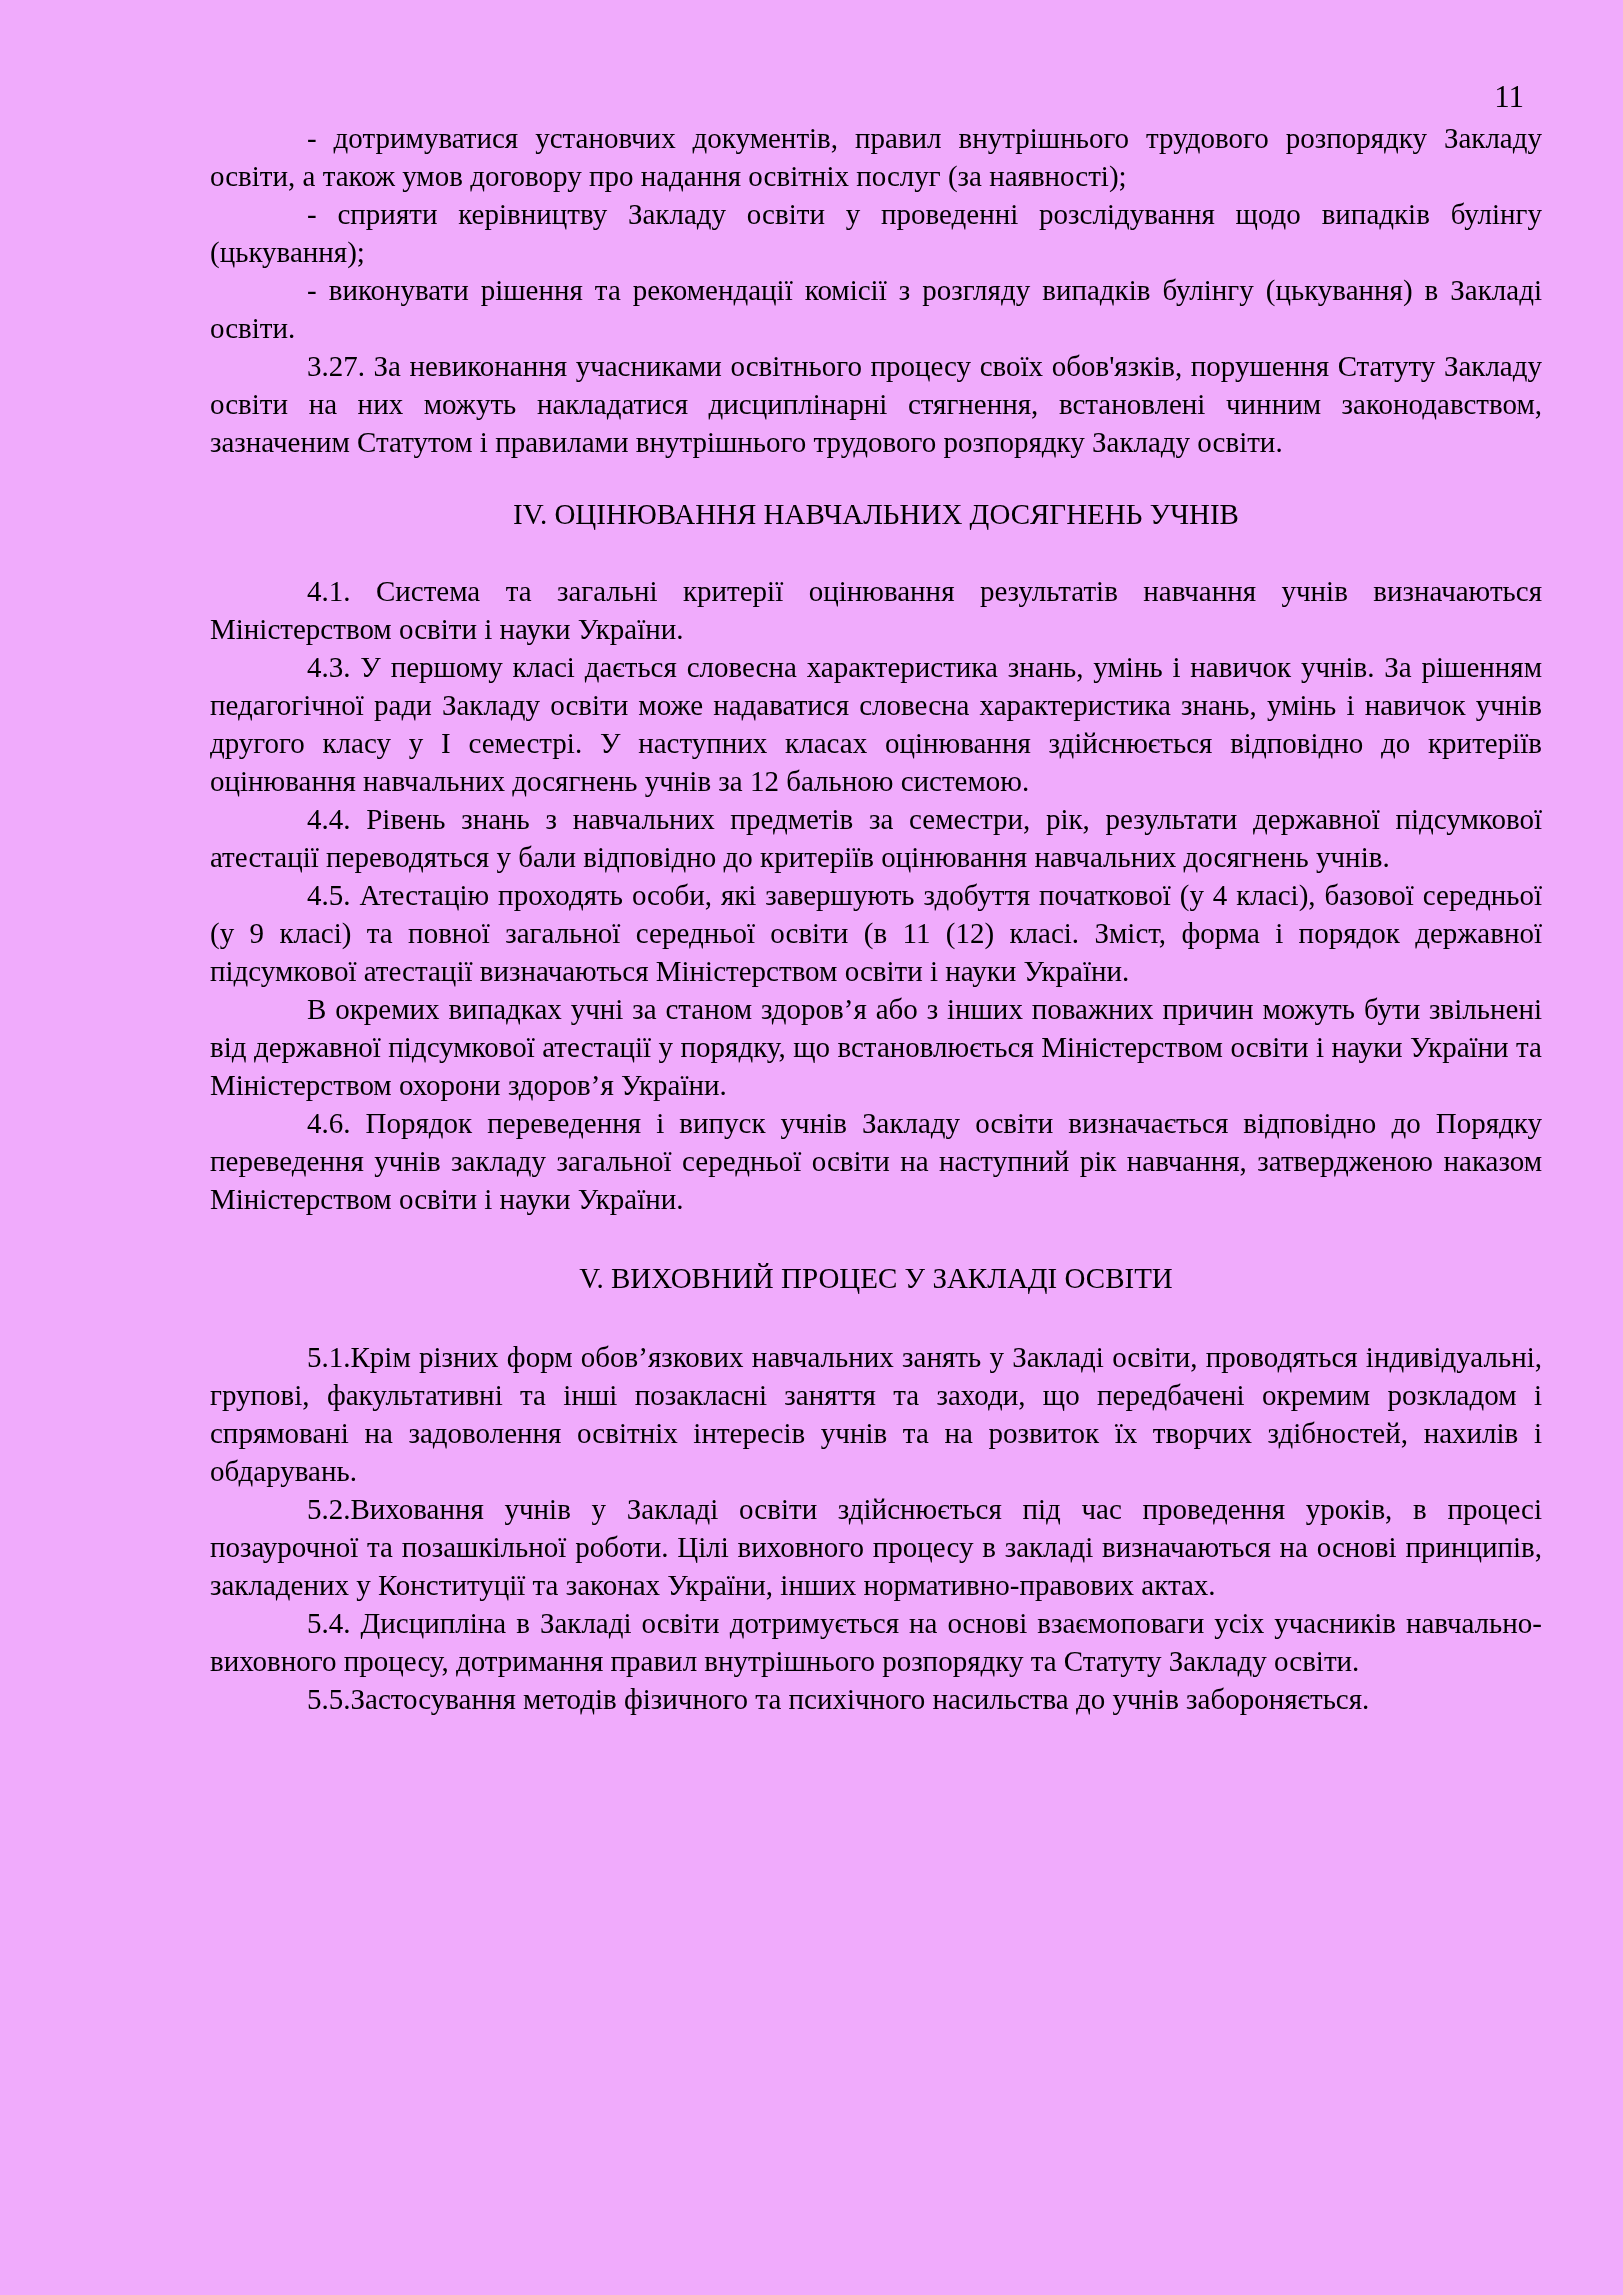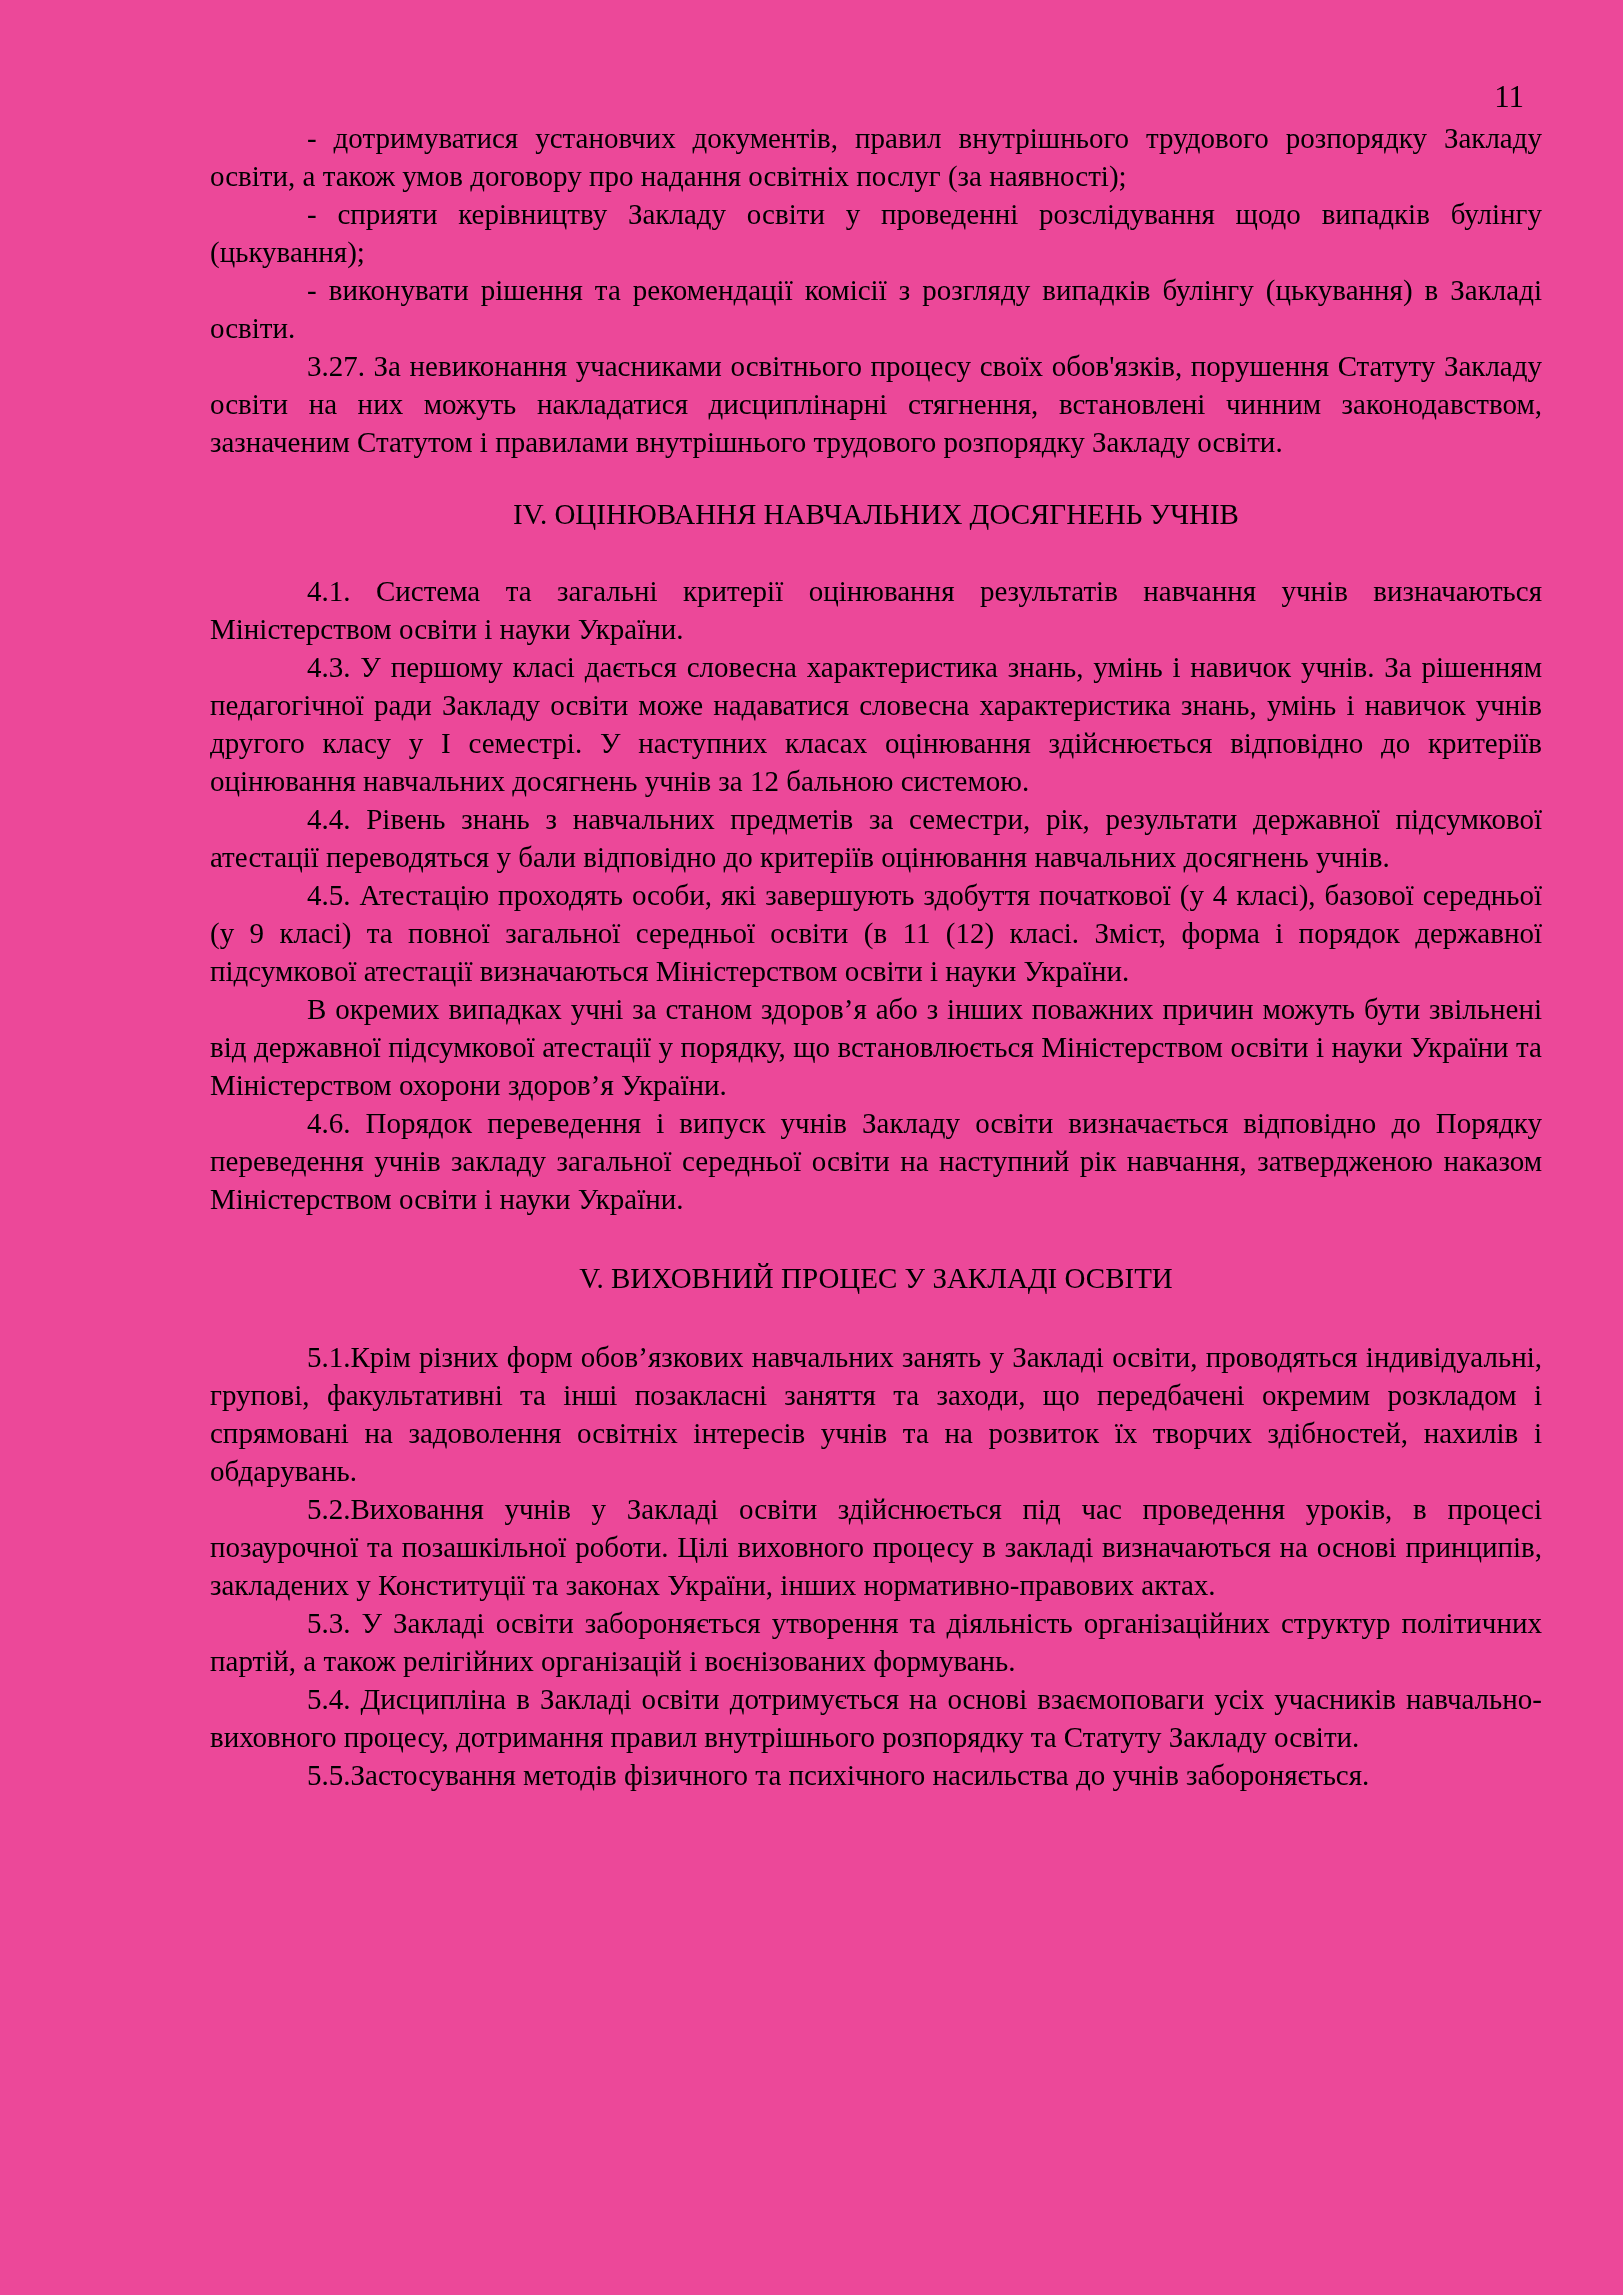--- a/index.html
+++ b/index.html
@@ -1,19 +1,19 @@
 <!DOCTYPE html>
 <html style="font-size:10.5px"><head>
   <meta charset="utf-8">
   <style>
     html, body { margin: 0; padding: 0; background: #ffffff; }
     body { width: 1623px; height: 2295px; position: relative; overflow: hidden; }
     .page {
       position: absolute; left: 0; top: 0; width: 1623px; height: 2295px;
-      background: #ec4899; color: #000000;
+      background: #f0abfc; color: #000000;
       font-family: "Liberation Serif", "DejaVu Serif", serif;
     }
     .page-number {
       position: absolute; top: 77px; right: 99px;
       font-size: 31px; line-height: 39px;
     }
     .content {
       position: absolute; left: 210px; top: 119px; width: 1332px;
       font-size: 29px; line-height: 38px;
     }
@@ -43,18 +43,17 @@
     <p>4.1. Система та загальні критерії оцінювання результатів навчання учнів визначаються Міністерством освіти і науки України.</p>
     <p>4.3. У першому класі дається словесна характеристика знань, умінь і навичок учнів. За рішенням педагогічної ради Закладу освіти може надаватися словесна характеристика знань, умінь і навичок учнів другого класу у I семестрі. У наступних класах оцінювання здійснюється відповідно до критеріїв оцінювання навчальних досягнень учнів за 12 бальною системою.</p>
     <p>4.4. Рівень знань з навчальних предметів за семестри, рік, результати державної підсумкової атестації переводяться у бали відповідно до критеріїв оцінювання навчальних досягнень учнів.</p>
     <p>4.5. Атестацію проходять особи, які завершують здобуття початкової (у 4 класі), базової середньої (у 9 класі) та повної загальної середньої освіти (в 11 (12) класі. Зміст, форма і порядок державної підсумкової атестації визначаються Міністерством освіти і науки України.</p>
     <p>В окремих випадках учні за станом здоров’я або з інших поважних причин можуть бути звільнені від державної підсумкової атестації у порядку, що встановлюється Міністерством освіти і науки України та Міністерством охорони здоров’я України.</p>
     <p>4.6. Порядок переведення і випуск учнів Закладу освіти визначається відповідно до Порядку переведення учнів закладу загальної середньої освіти на наступний рік навчання, затвердженою наказом Міністерством освіти і науки України.</p>
 
     <h2 class="h-v">V. ВИХОВНИЙ ПРОЦЕС У ЗАКЛАДІ ОСВІТИ</h2>
     <p>5.1.Крім різних форм обов’язкових навчальних занять у Закладі освіти, проводяться індивідуальні, групові, факультативні та інші позакласні заняття та заходи, що передбачені окремим розкладом і спрямовані на задоволення освітніх інтересів учнів та на розвиток їх творчих здібностей, нахилів і обдарувань.</p>
     <p>5.2.Виховання учнів у Закладі освіти здійснюється під час проведення уроків, в процесі позаурочної та позашкільної роботи. Цілі виховного процесу в закладі визначаються на основі принципів, закладених у Конституції та законах України, інших нормативно-правових актах.</p>
-    <p>5.3. У Закладі освіти забороняється утворення та діяльність організаційних структур політичних партій, а також релігійних організацій і воєнізованих формувань.</p>
     <p>5.4. Дисципліна в Закладі освіти дотримується на основі взаємоповаги усіх учасників навчально-виховного процесу, дотримання правил внутрішнього розпорядку та Статуту Закладу освіти.</p>
     <p>5.5.Застосування методів фізичного та психічного насильства до учнів забороняється.</p>
   </div>
 </div>
 
 
 </body></html>

